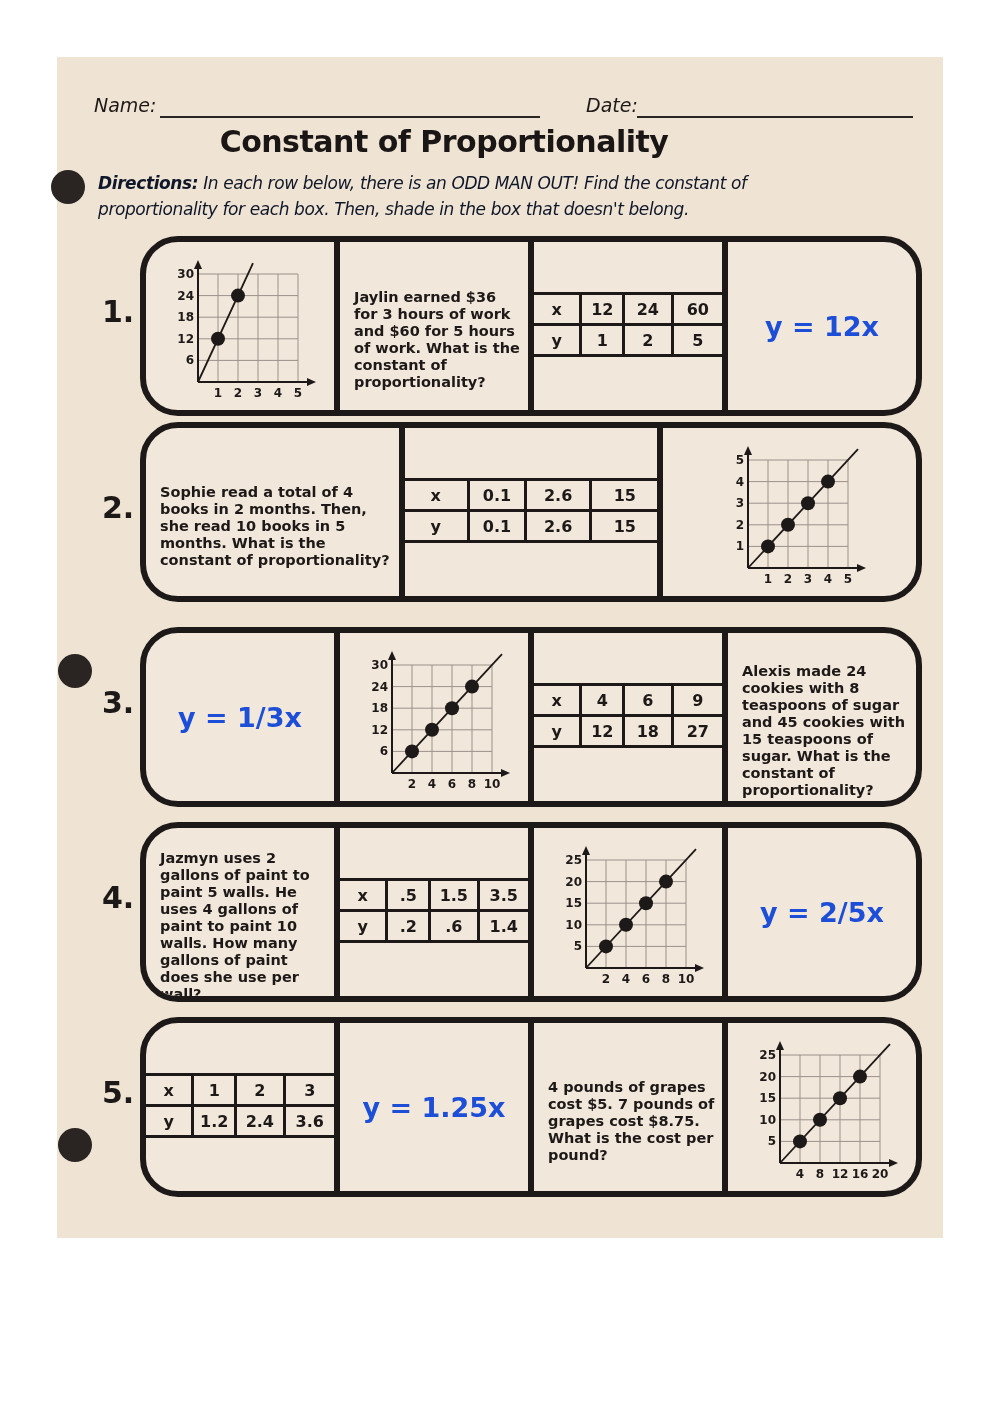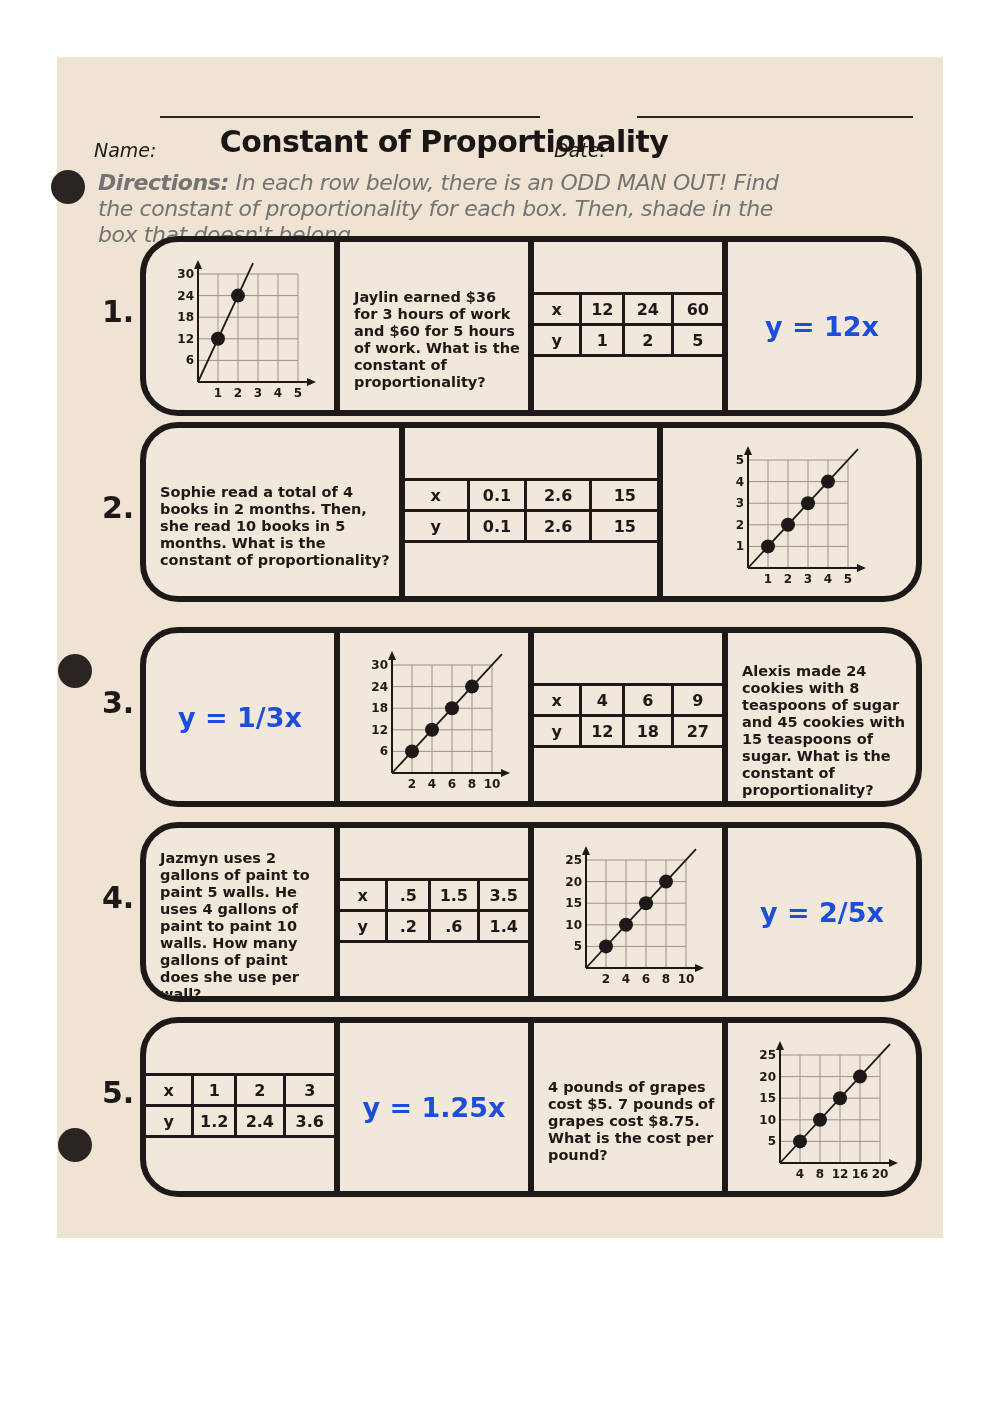--- a/index.html
+++ b/index.html
@@ -1,25 +1,25 @@
 <!DOCTYPE html>
 <html><head>
 <meta charset="utf-8">
 <style>
   html, body { margin:0; padding:0; background:#ffffff; }
   body { width:1000px; height:1414px; position:relative; overflow:hidden; font-family:"DejaVu Sans", sans-serif; }
   .paper { position:absolute; left:57px; top:57px; width:886px; height:1181px; background:#efe3d3; }
   .hole { position:absolute; width:34px; height:34px; border-radius:50%; background:#2a2422; }
-  .hw { font-family:"DejaVu Sans", sans-serif; color:#1e1a18;margin-top:45px; }
+  .hw { font-family:"DejaVu Sans", sans-serif; color:#1e1a18; }
   .name-label { position:absolute; left:94px; top:94px; font-size:19px; font-style:italic; }
   .name-line { position:absolute; left:160px; top:116px; width:380px; border-bottom:2px solid #2a2624; }
-  .date-label { position:absolute; left:554px; top:94px; font-size:19px; font-style:italic; }
+  .date-label { position:absolute; left:586px; top:94px; font-size:19px; font-style:italic; }
   .date-line { position:absolute; left:637px; top:116px; width:276px; border-bottom:2px solid #2a2624; }
   .title { position:absolute; left:0; width:888px; top:124px; text-align:center; font-size:30px; font-weight:bold; color:#1a1615; letter-spacing:-0.5px; }
-  .directions { position:absolute; left:98px; top:170px; width:720px; font-size:22px; line-height:26px; font-style:italic; color:#737373; letter-spacing:-0.4px; }
+  .directions { position:absolute; left:98px; top:170px; width:720px; font-size:17px; line-height:26px; font-style:italic; color:#0f172a; letter-spacing:-0.4px; }
   .directions b { font-weight:bold; font-style:italic; }
 
   .row { position:absolute; left:140px; width:782px; height:180px; box-sizing:border-box; border:6px solid #1d1918; border-radius:38px; background:#f1e7da; display:flex; overflow:hidden; }
   .cell { position:relative; flex:1; box-sizing:border-box; border-right:6px solid #1d1918; display:flex; align-items:center; justify-content:center; }
   .cell:last-child { border-right:none; }
   .row-num { position:absolute; left:102px; font-size:30px; font-weight:bold; color:#1d1918; }
   .eq { font-size:27px; font-weight:bold; color:#1d4ed8; white-space:nowrap; }
   .story { font-size:14.5px; font-weight:bold; line-height:17px; color:#1d1918; padding:0 4px 0 14px; width:100%; box-sizing:border-box;margin-top:28px; }
   .tbl { position:absolute; left:0; right:0; border-top:3px solid #1d1918; border-bottom:3px solid #1d1918; display:grid; grid-template-columns: 1fr 0.88fr 1fr 1fr; }
   .tbl .tc { height:28px; display:flex; align-items:center; justify-content:center; font-size:16px; font-weight:bold; color:#1d1918; border-right:3px solid #1d1918; }

